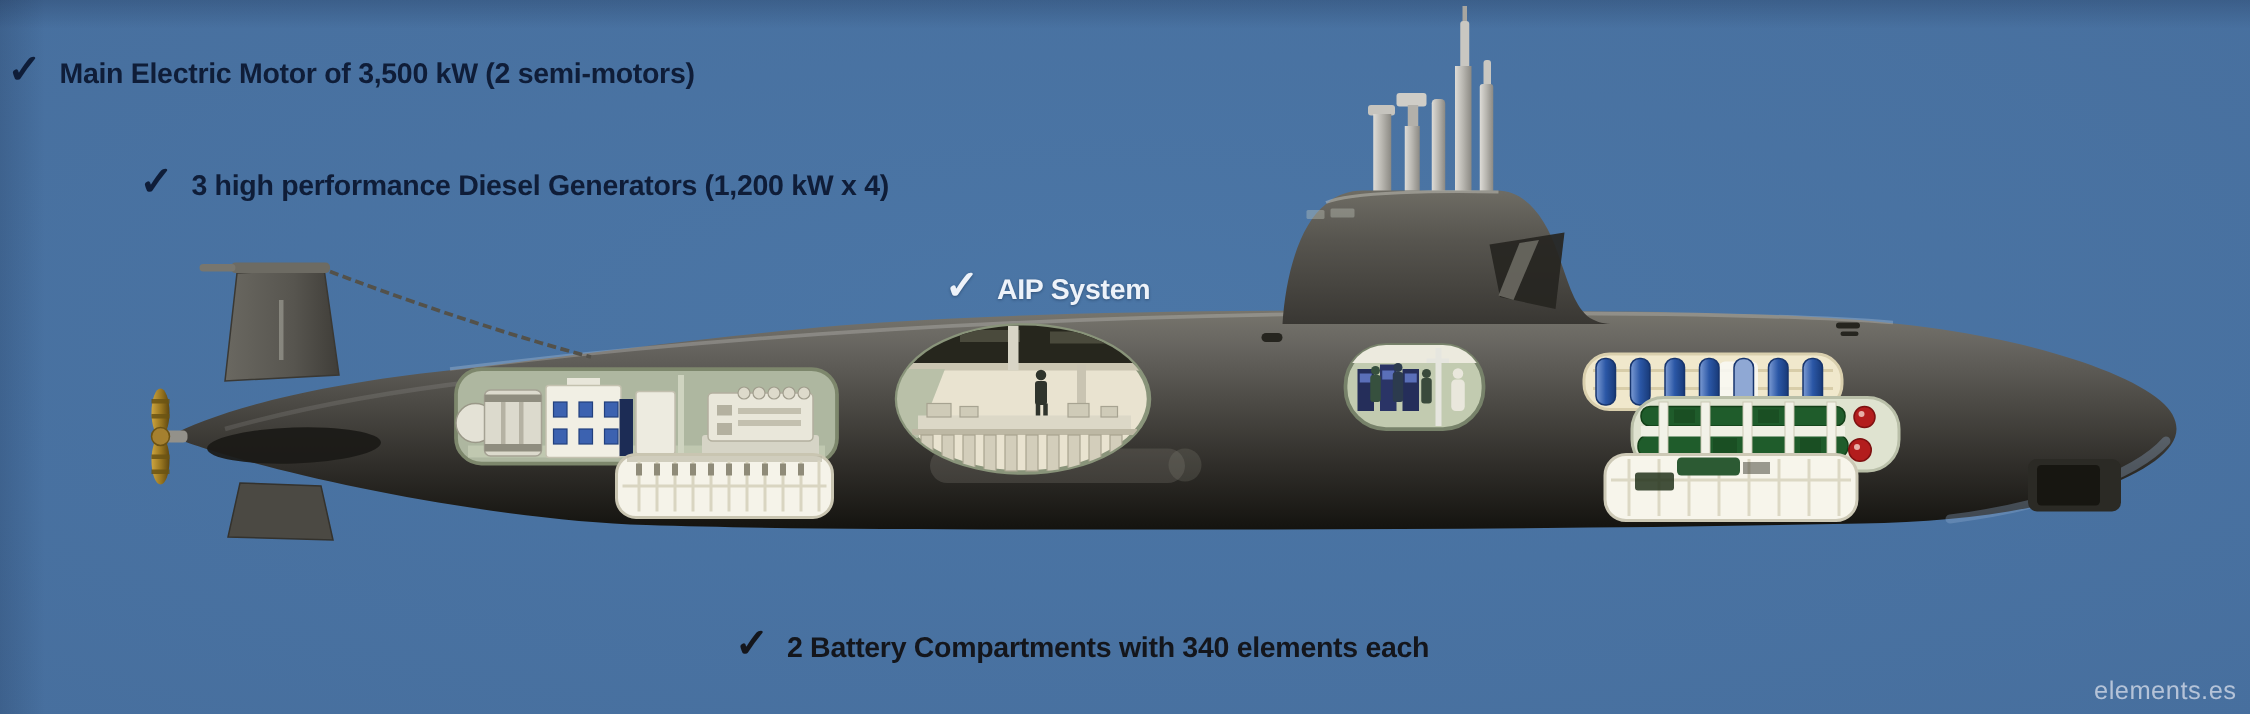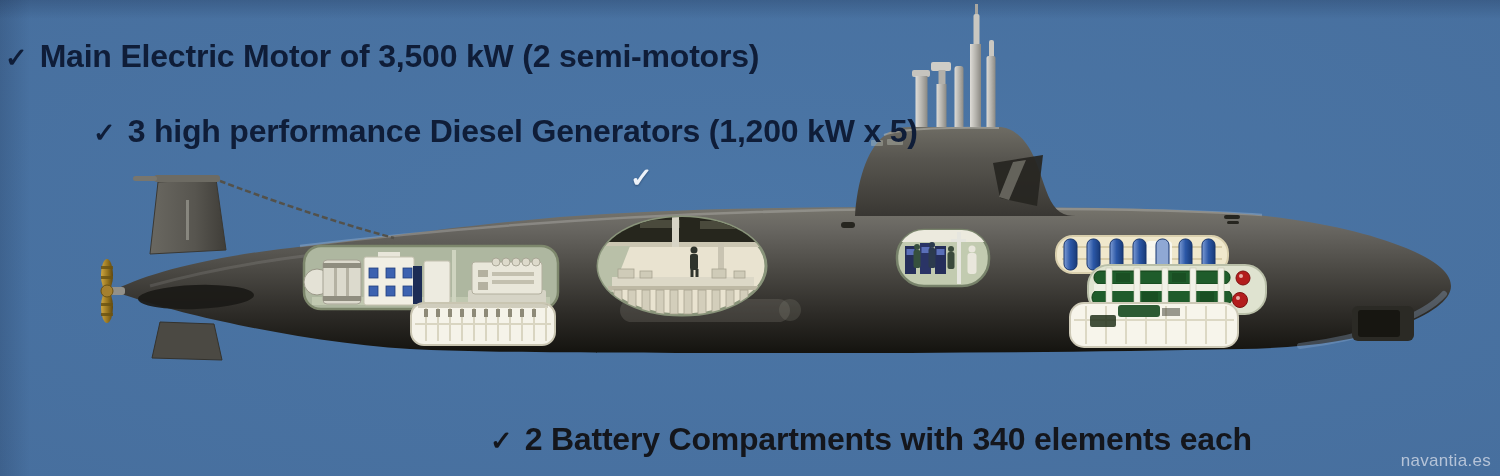--- a/index.html
+++ b/index.html
@@ -7,21 +7,21 @@
     position:relative;width:1500px;height:476px;overflow:hidden;
     font-family:"Liberation Sans",sans-serif;
     background:
       linear-gradient(180deg, rgba(10,22,48,.20), rgba(10,22,48,0) 4%),
       linear-gradient(90deg, rgba(10,22,48,.16), rgba(10,22,48,0) 2%),
       radial-gradient(130% 130% at 50% 45%, #4b76a6 0%, #476f9e 58%, #41689a 100%);
   }
   .stage svg{position:absolute;left:0;top:0;}
   .ann{position:absolute;display:flex;align-items:baseline;gap:12px;line-height:1.12;font-weight:600;white-space:nowrap;}
   .ann .check{font-size:27px;}
-  .ann .txt{font-size:32px;letter-spacing:-0.2px;margin-top:20px;}
+  .ann .txt{font-size:19px;letter-spacing:-0.2px;margin-top:20px;}
   .ann-navy{color:#0f1d38;}
   #ann-main{left:5px;top:19px;}
   #ann-diesel{left:93px;top:94px;}
   #ann-aip{left:630px;top:163px;color:#edf2f9;text-shadow:0 1px 2px rgba(15,35,65,.45);}
   #ann-battery{left:490px;top:402px;color:#14161c;}
   .watermark{position:absolute;right:9px;bottom:5px;font-size:17px;color:rgba(205,214,228,.82);letter-spacing:.3px;}
 </style>
 </head>
 <body>
 
@@ -357,26 +357,27 @@
     </g>
   </svg>
 
   <div class="ann ann-navy" id="ann-main">
     <span class="check">✓</span>
     <span class="txt">Main Electric Motor of 3,500 kW (2 semi-motors)</span>
   </div>
 
   <div class="ann ann-navy" id="ann-diesel">
     <span class="check">✓</span>
-    <span class="txt">3 high performance Diesel Generators (1,200 kW x 5)</span>
+    <span class="txt">3 high performance Diesel Generators (1,200 kW x 4)</span>
   </div>
 
   <div class="ann" id="ann-aip">
     <span class="check">✓</span>
+    <span class="txt">AIP System</span>
   </div>
 
   <div class="ann" id="ann-battery">
     <span class="check">✓</span>
     <span class="txt">2 Battery Compartments with 340 elements each</span>
   </div>
 
-  <div class="watermark">navantia.es</div>
+  <div class="watermark">elements.es</div>
 </div>
 
 </body></html>

